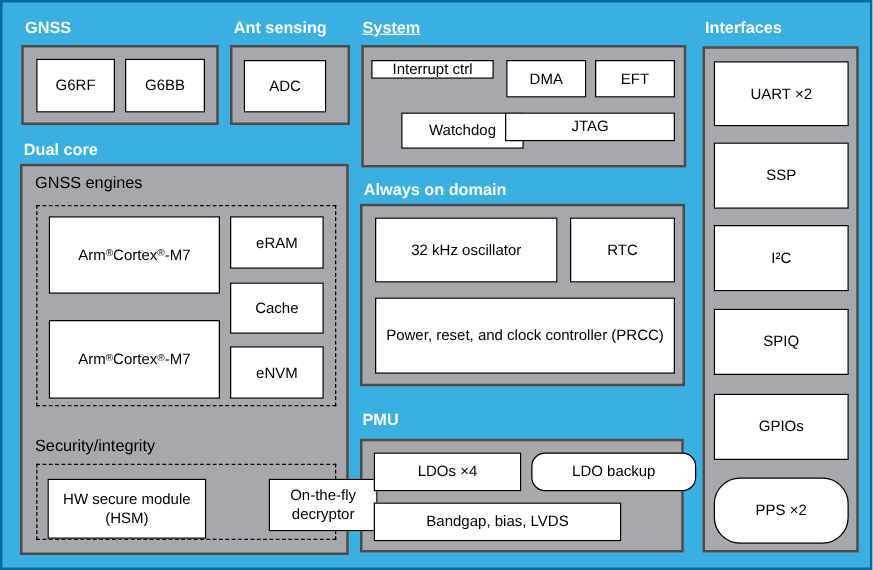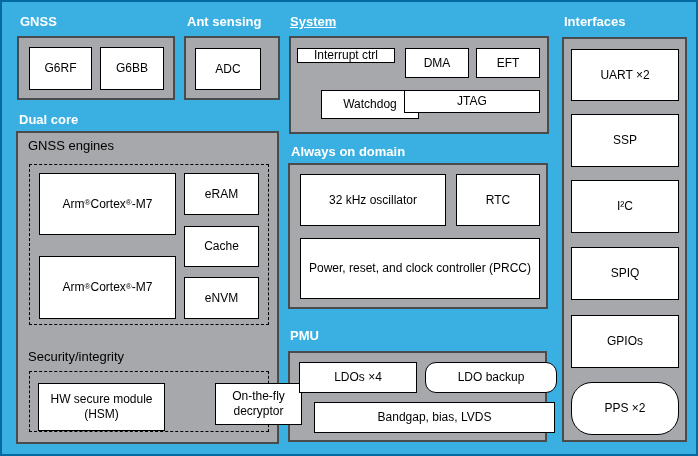--- a/index.html
+++ b/index.html
@@ -93,15 +93,15 @@
 
   <div class="wbox" style="left:36px; top:381px; width:127px; height:48px;">HW secure module (HSM)</div>
   <div class="wbox" style="left:173px; top:381px; width:87px; height:42px;margin-left:40px;">On-the-fly decryptor</div>
 
   <div class="wbox" style="left:298px; top:172px; width:146px; height:52px;">32 kHz oscillator</div>
   <div class="wbox" style="left:454px; top:172px; width:84px; height:52px;">RTC</div>
   <div class="wbox" style="left:298px; top:236px; width:240px; height:61px;">Power, reset, and clock controller (PRCC)</div>
 
   <div class="wbox" style="left:297px; top:360px; width:118px; height:31px;">LDOs ×4</div>
   <div class="wbox" style="left:423px; top:360px; width:132px; height:31px;border-radius:11px;">LDO backup</div>
-  <div class="wbox" style="left:312px; top:400px; width:241px; height:31px;">Bandgap, bias, LVDS</div>
+  <div class="wbox" style="left:297px; top:400px; width:198px; height:31px;">Bandgap, bias, LVDS</div>
 
 </div>
 
 </body></html>

